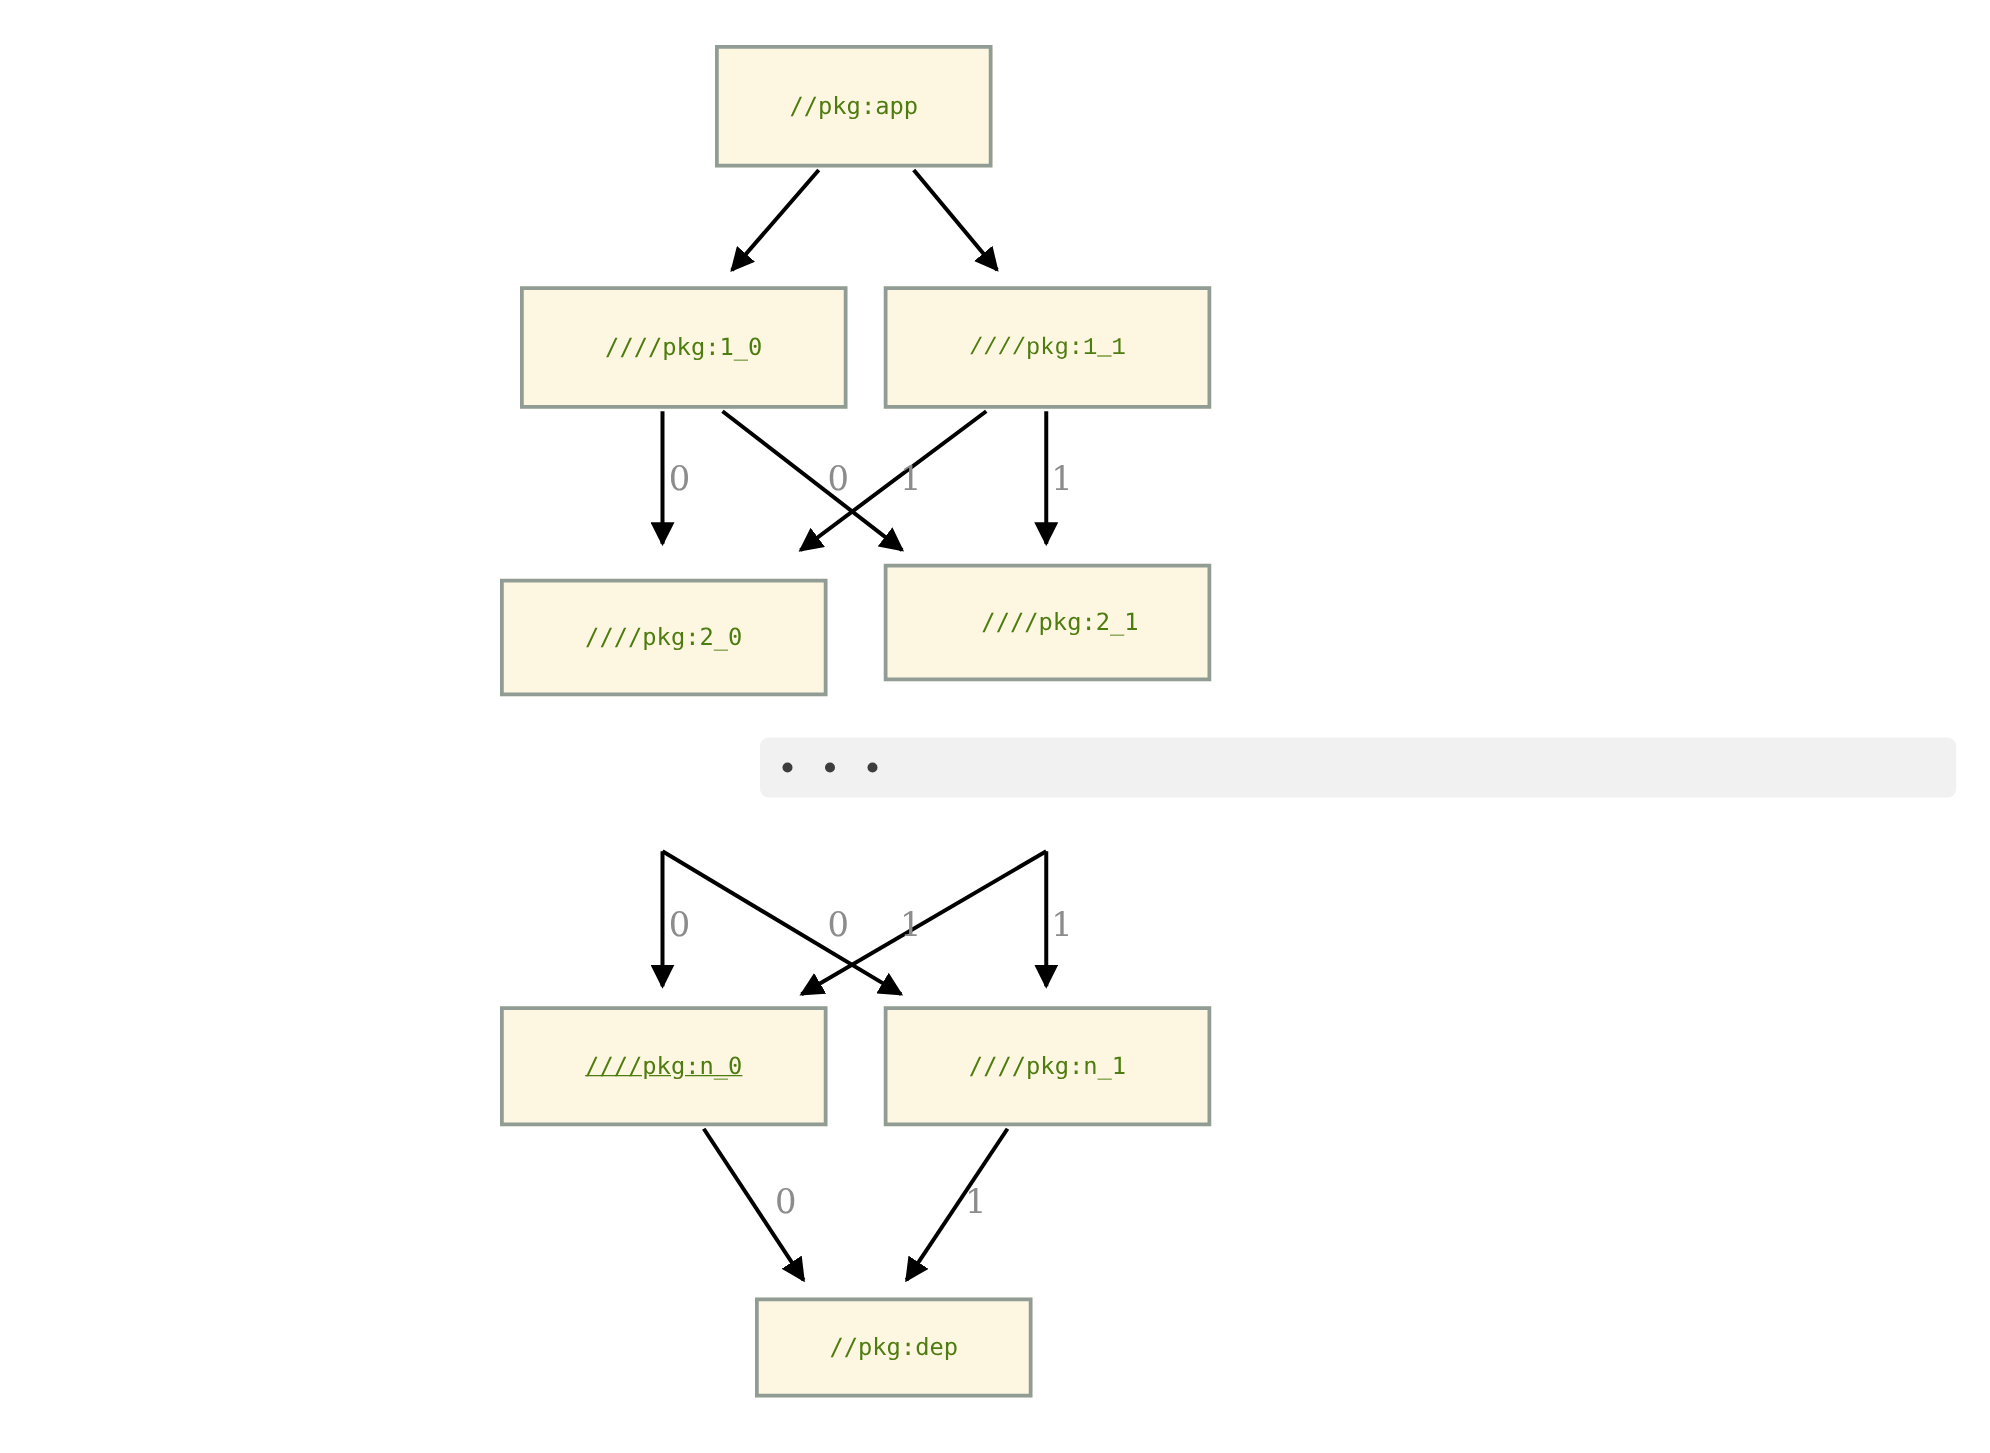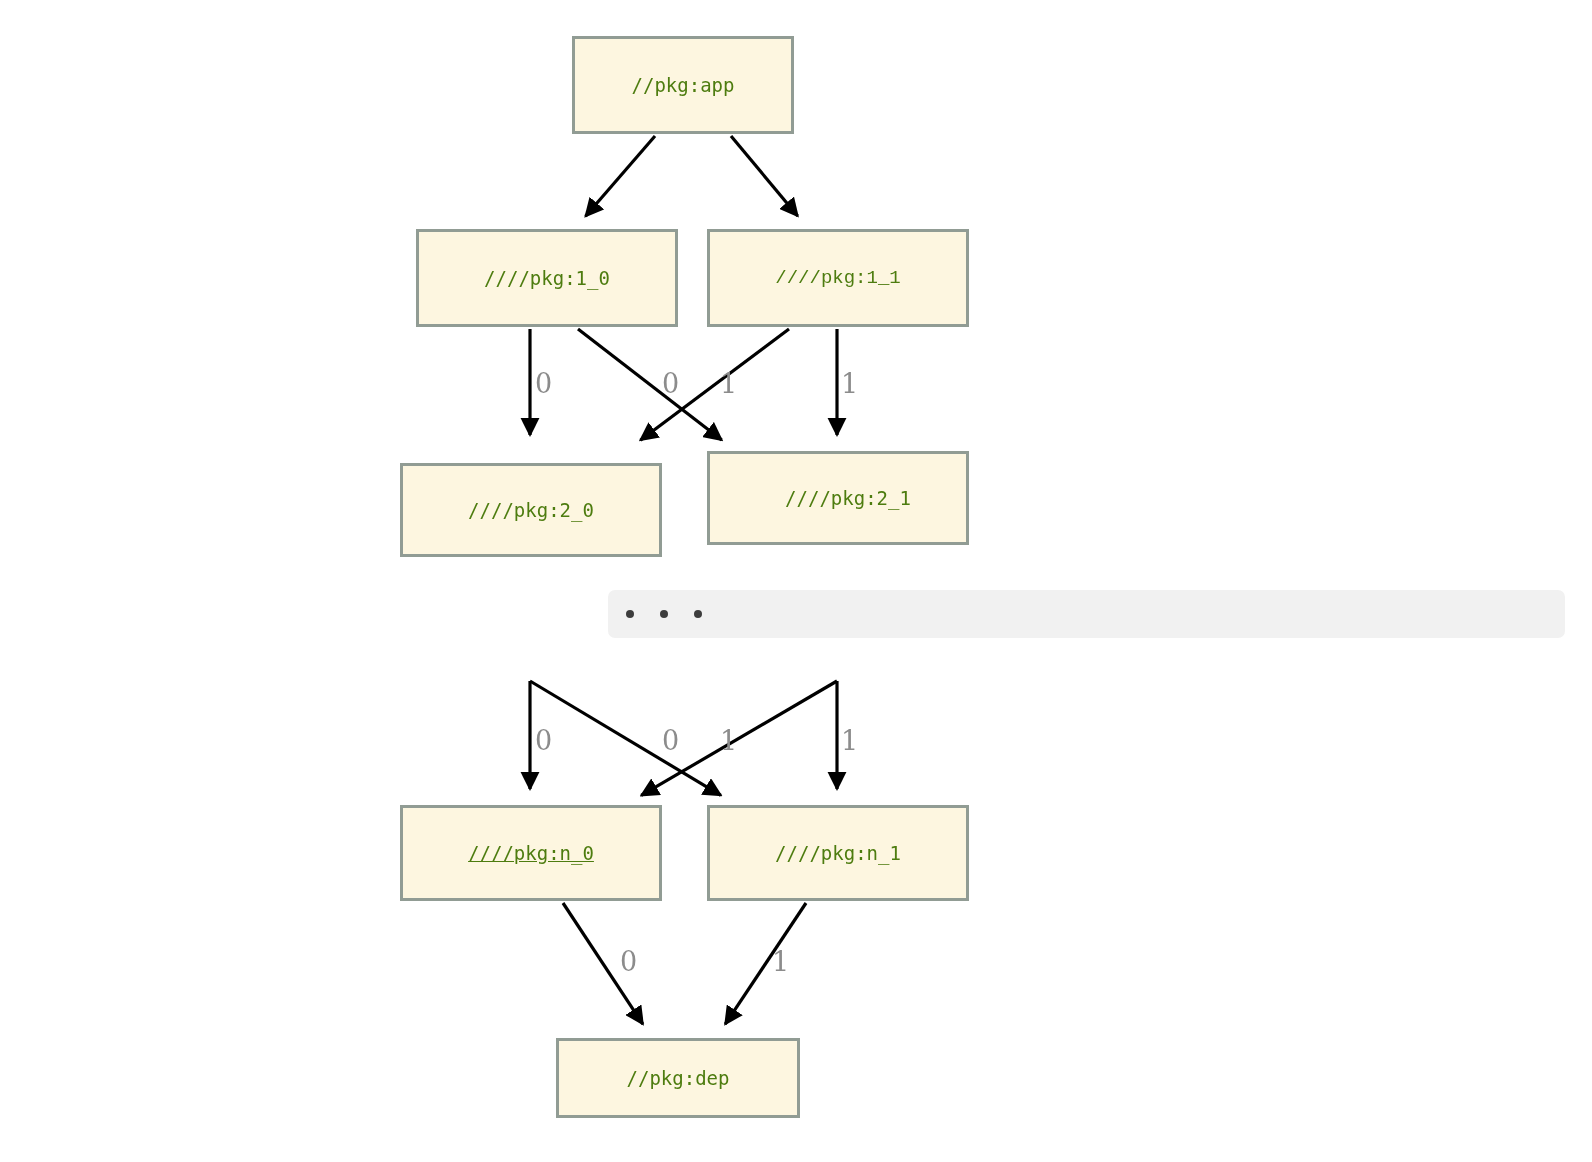--- a/index.html
+++ b/index.html
@@ -110,21 +110,21 @@
       </div>
       <div class="node" style="left: 707px; top: 451px; width: 262px; height: 94px; background: rgb(253, 246, 224); border-color: rgb(145, 156, 148); padding-left: 20px;">
         <span>////pkg:2_1</span>
       </div>
       <div class="node" style="left: 400px; top: 805px; width: 262px; height: 96px; background: rgb(253, 246, 224); border-color: rgb(145, 156, 148); text-decoration: underline;">
         <span>////pkg:n_0</span>
       </div>
       <div class="node" style="left: 707px; top: 805px; width: 262px; height: 96px; background: rgb(253, 246, 224); border-color: rgb(145, 156, 148);">
         <span>////pkg:n_1</span>
       </div>
-      <div class="node" style="left: 556px; top: 1038px; width: 244px; height: 80px; background: rgb(253, 246, 224); border-color: rgb(145, 156, 148);">
+      <div class="node" style="left: 604px; top: 1038px; width: 222px; height: 80px; background: rgb(253, 246, 224); border-color: rgb(145, 156, 148);">
         <span>//pkg:dep</span>
       </div>
     </div>
   <div id="label-layer">
       <div class="edge-label" style="left: 535px; top: 370px; color: rgb(140, 140, 140);">0</div>
       <div class="edge-label" style="left: 720px; top: 370px; color: rgb(140, 140, 140);">1</div>
       <div class="edge-label" style="left: 662px; top: 370px; color: rgb(140, 140, 140);">0</div>
       <div class="edge-label" style="left: 841px; top: 370px; color: rgb(140, 140, 140);">1</div>
       <div class="edge-label" style="left: 535px; top: 727px; color: rgb(140, 140, 140);">0</div>
       <div class="edge-label" style="left: 720px; top: 727px; color: rgb(140, 140, 140);">1</div>

